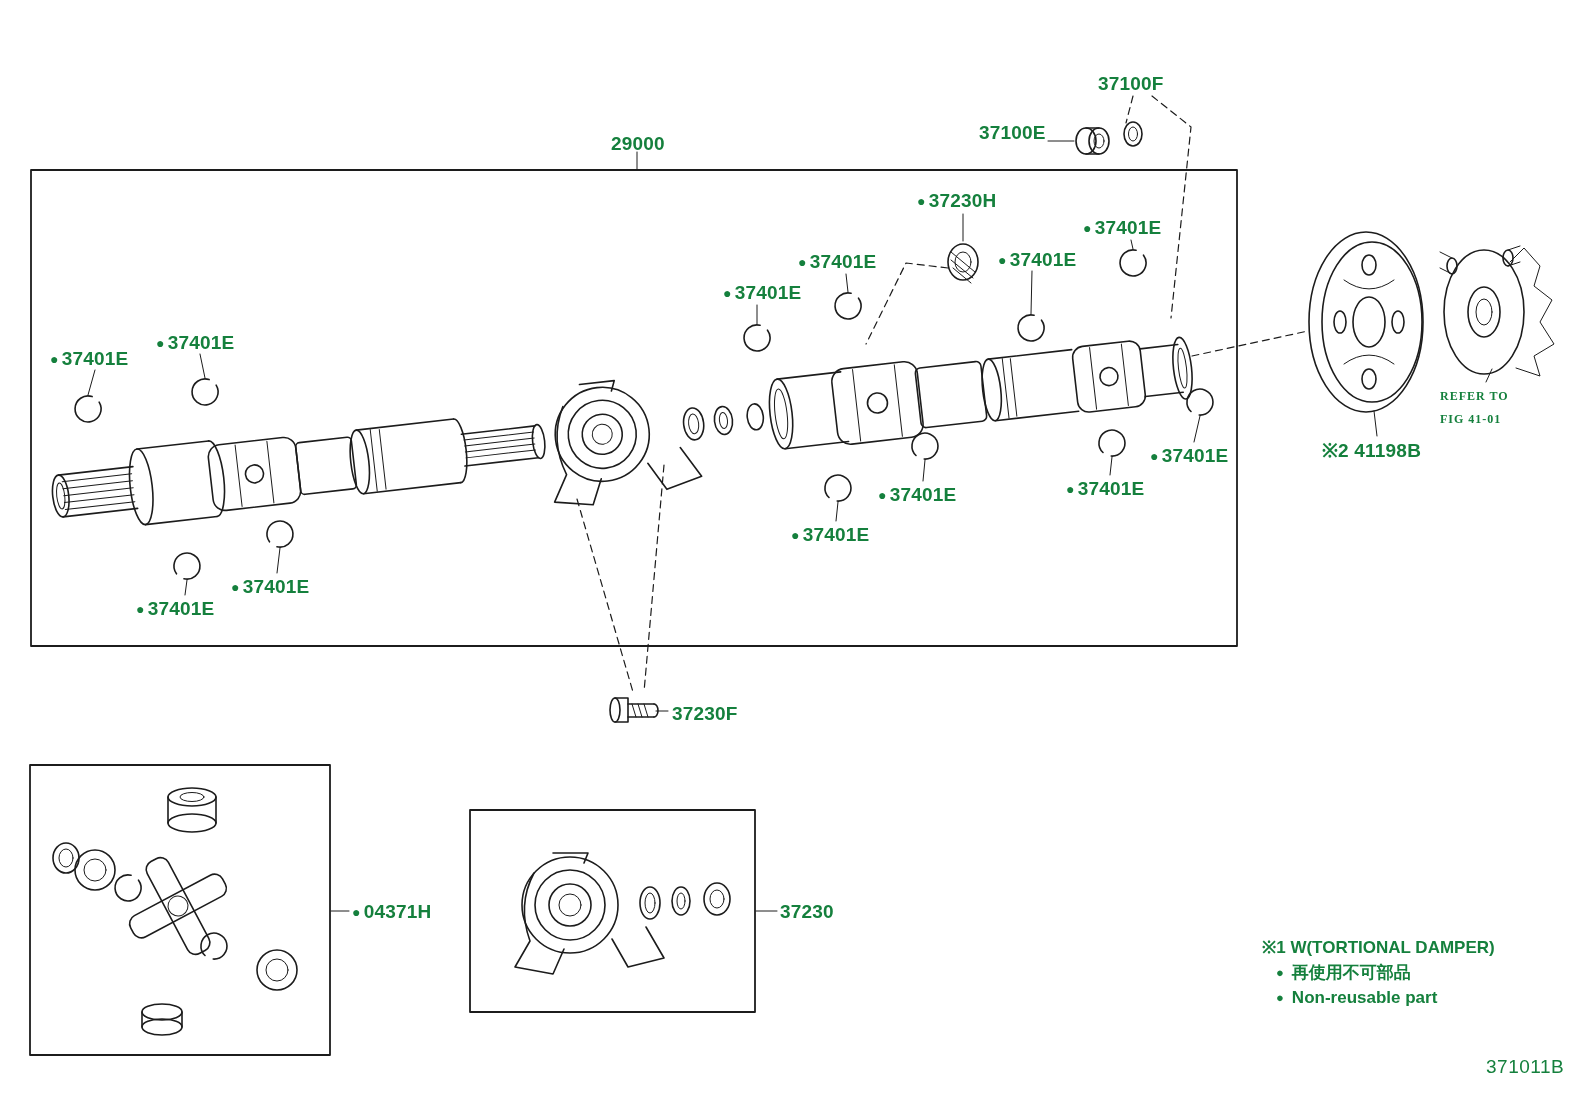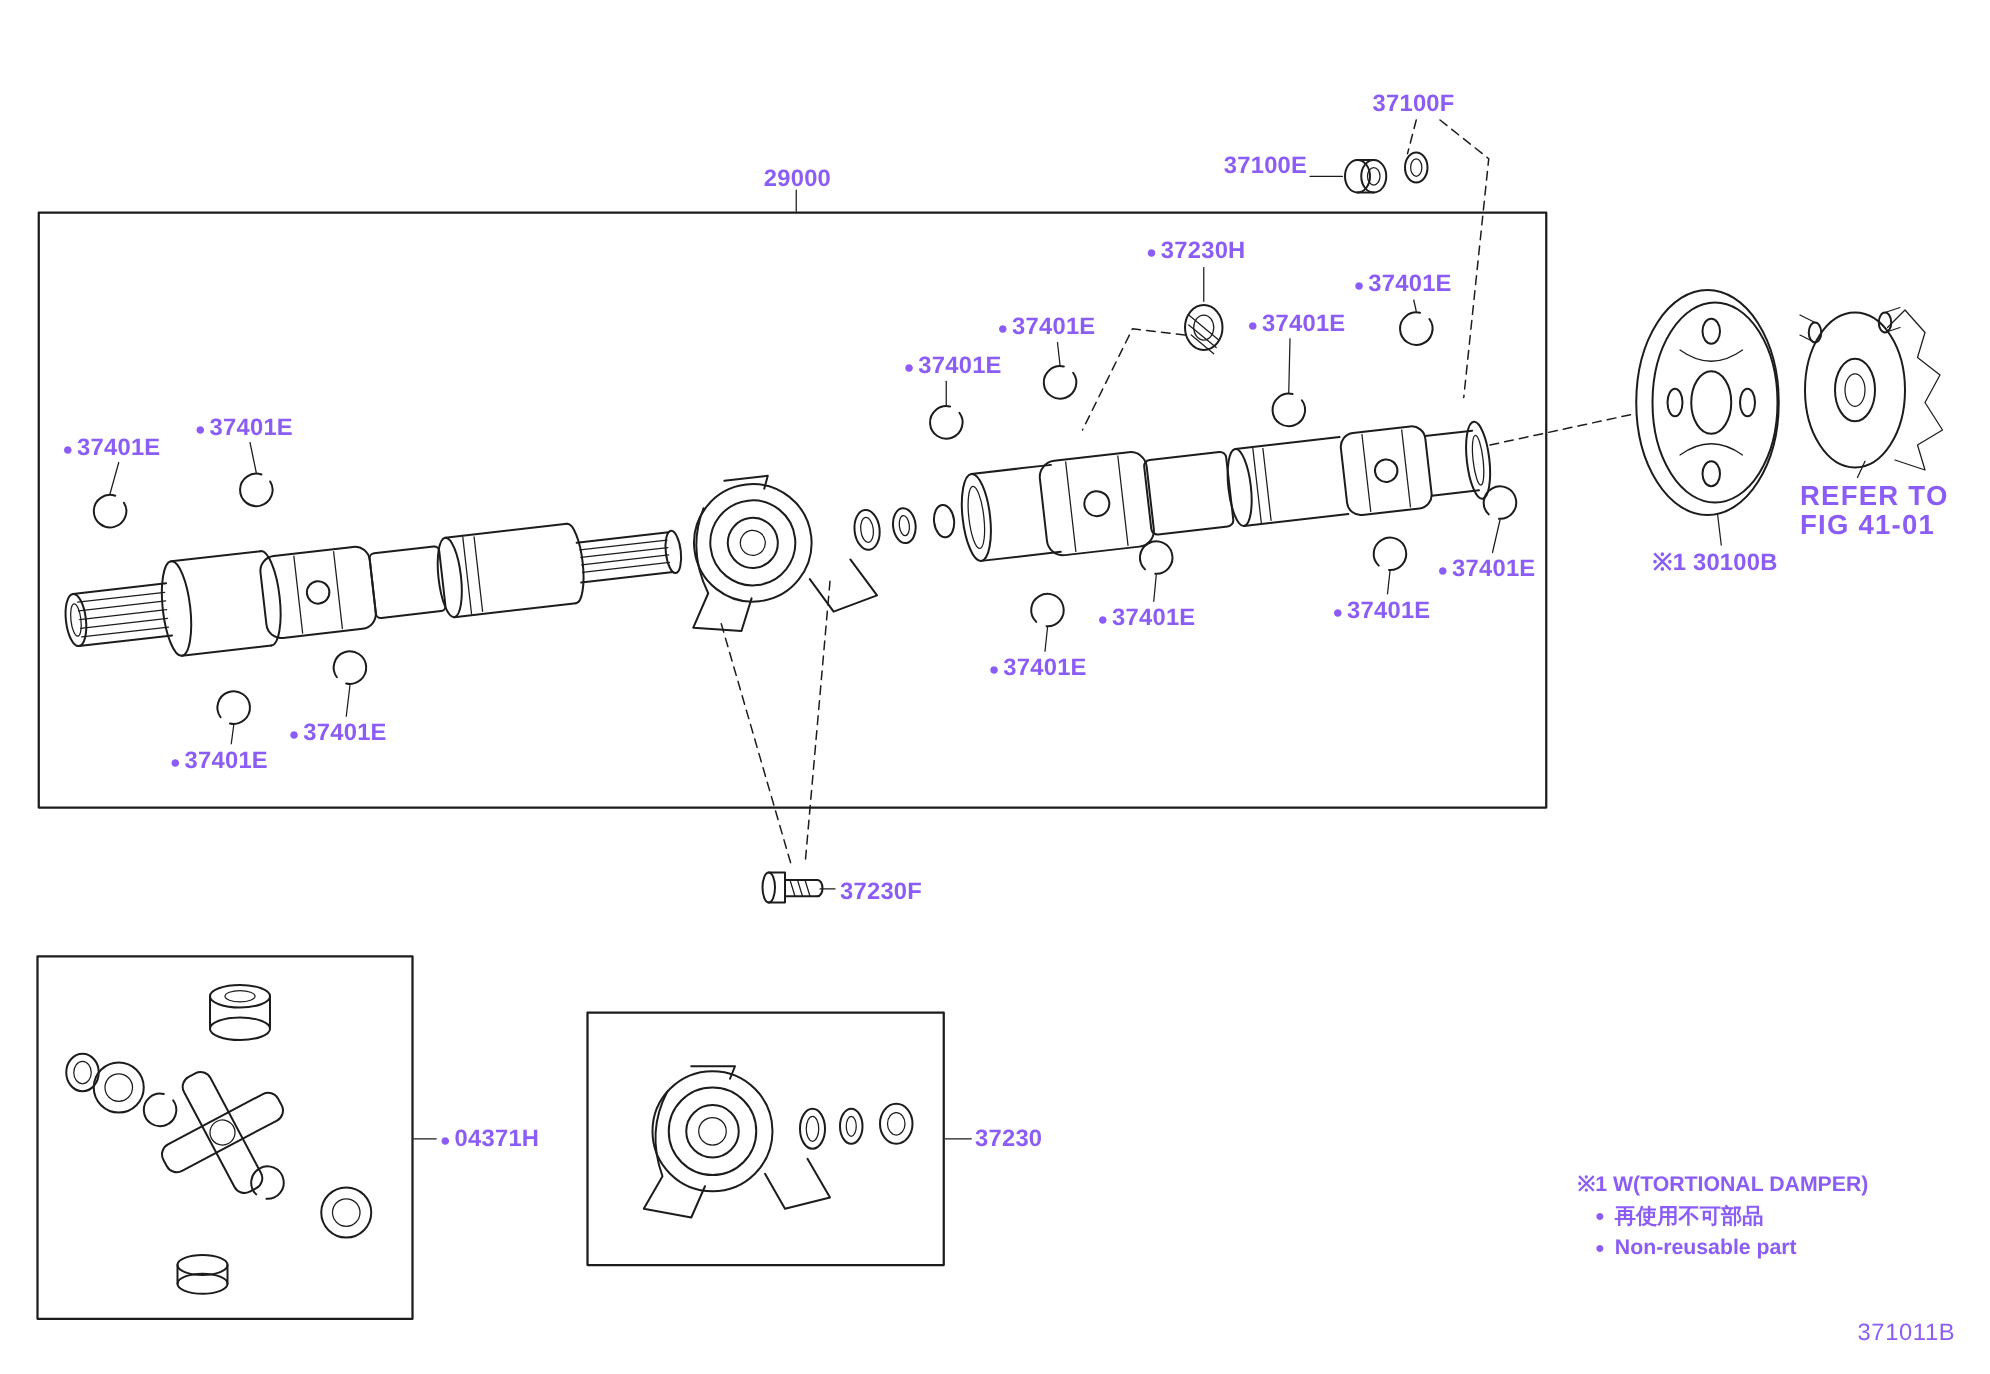--- a/index.html
+++ b/index.html
@@ -2,21 +2,21 @@
 <html><head>
 <meta charset="utf-8">
 <style>
   html, body { margin: 0; padding: 0; background: #ffffff; }
   .stage {
     position: relative;
     width: 1592px;
     height: 1099px;
     background: #ffffff;
     font-family: "Liberation Sans", sans-serif;
-    color: #8b5cf6;
+    color: #15803d;
     overflow: hidden;
   }
   svg.artwork { position: absolute; left: 0; top: 0; }
   svg.artwork * { fill: none; stroke: #1c1c1c; stroke-width: 1.6; stroke-linecap: round; stroke-linejoin: round; }
   svg.artwork .box  { stroke-width: 1.8; }
   svg.artwork .thin { stroke-width: 1; }
   svg.artwork .dash { stroke-width: 1.2; stroke-dasharray: 7 5; }
   svg.artwork .clip { stroke-width: 2.2; }
 
   .callout {
@@ -26,25 +26,26 @@
     gap: 3px;
     font-size: 19px;
     font-weight: 700;
     letter-spacing: 0.2px;
     white-space: nowrap;
     line-height: 24px;
   }
   .callout .bullet { font-size: 14px; line-height: 24px; }
   .refer-note {
     position: absolute;
-    font-size: 22px;
+    font-size: 12px;
     font-weight: 700;
     letter-spacing: 1px;
     line-height: 23px;
     white-space: nowrap;
+    font-family: Liberation Serif, serif;
   }
   .legend {
     position: absolute;
     font-size: 17px;
     font-weight: 600;
     line-height: 25px;
     white-space: nowrap;
   }
   .legend-row { display: flex; align-items: flex-start; gap: 8px; }
   .legend-row .bullet { font-size: 13px; }
@@ -331,21 +332,21 @@
   </div>
   <div class="callout" style="left:231px;top:575px">
     <span class="bullet">●</span>
     <span class="txt">37401E</span>
   </div>
   <div class="callout" style="left:136px;top:597px">
     <span class="bullet">●</span>
     <span class="txt">37401E</span>
   </div>
   <div class="callout" style="left:1322px;top:439px">
-    <span class="txt">※1 30100B</span>
+    <span class="txt">※2 41198B</span>
   </div>
   <div class="callout" style="left:672px;top:702px">
     <span class="txt">37230F</span>
   </div>
   <div class="callout" style="left:352px;top:900px">
     <span class="bullet">●</span>
     <span class="txt">04371H</span>
   </div>
   <div class="callout" style="left:780px;top:900px">
     <span class="txt">37230</span>

